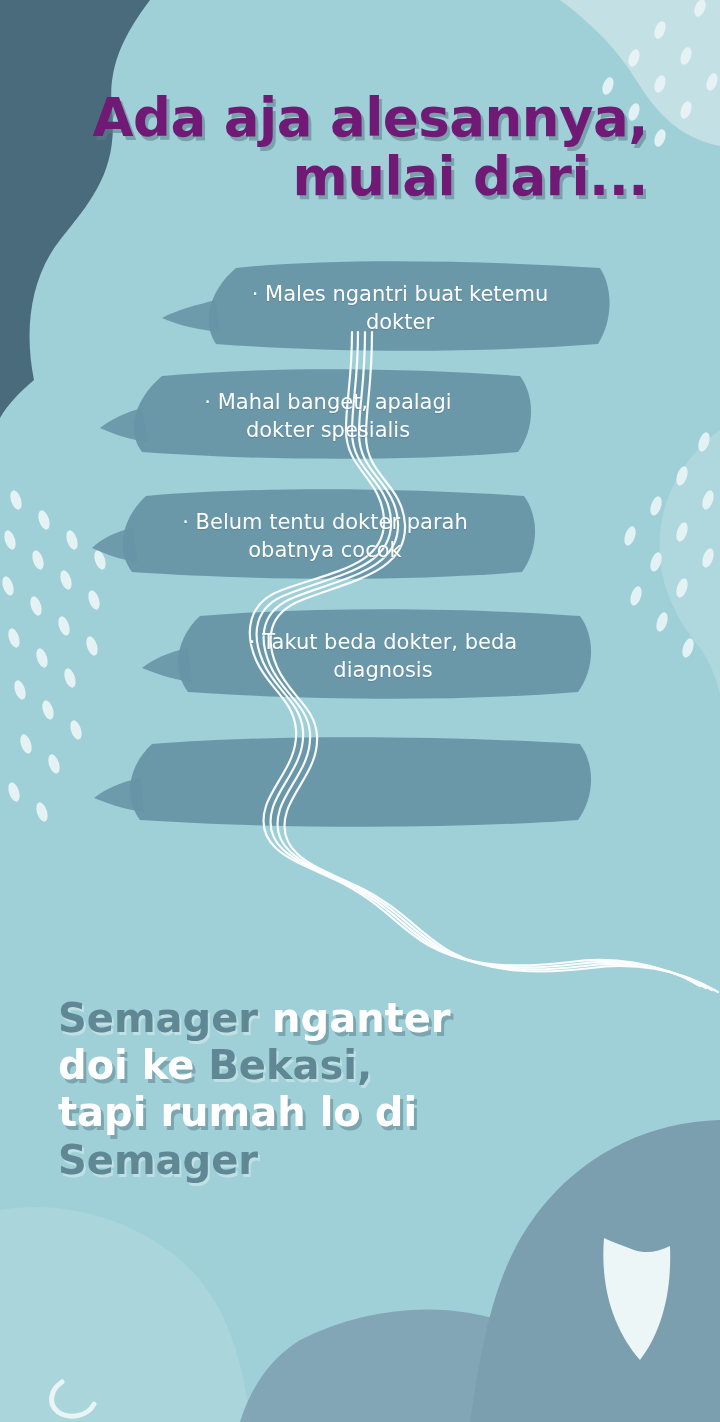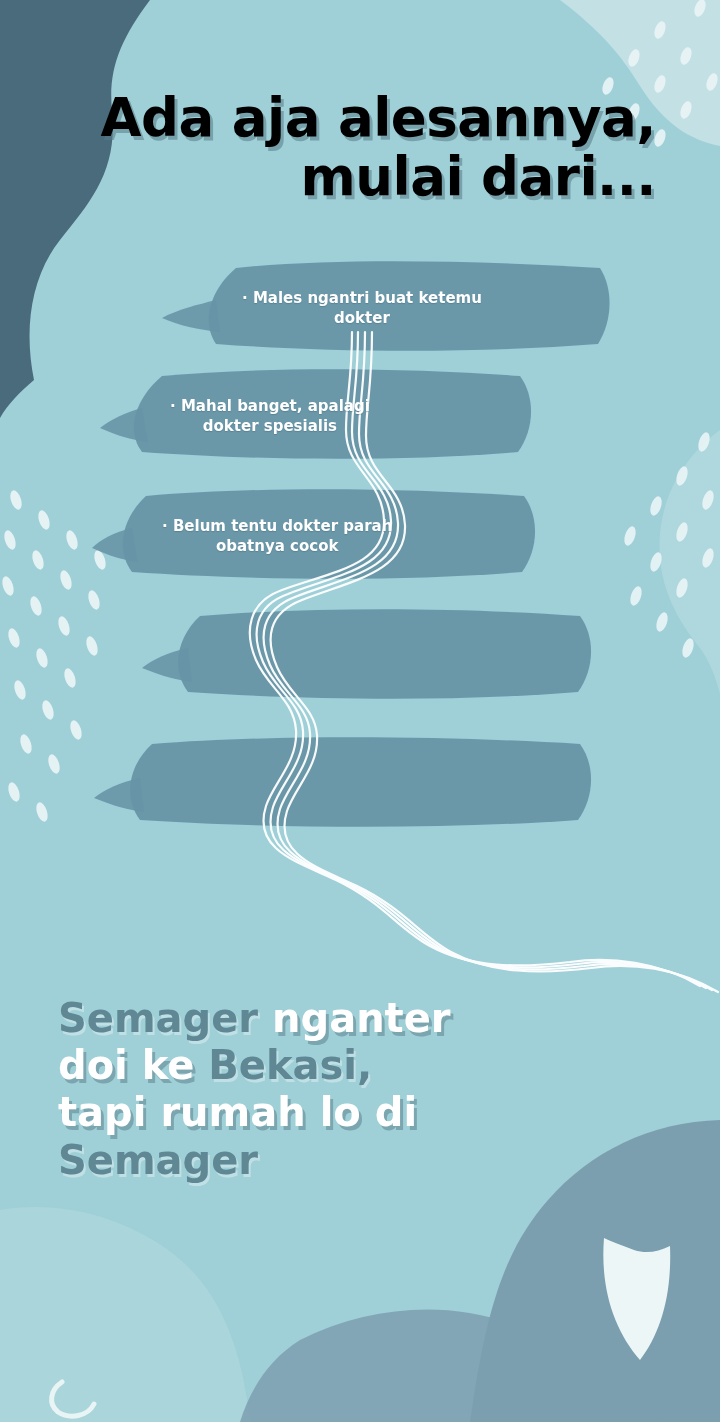--- a/index.html
+++ b/index.html
@@ -22,44 +22,44 @@
     top: 0; left: 0;
     width: 720px;
     height: 1422px;
     pointer-events: none;
   }
 
   
   .headline {
     position: absolute;
     top: 88px;
-    left: 56px;
+    left: 48px;
     width: 600px;
     text-align: right;
     font-family: "DejaVu Sans", sans-serif;
     font-weight: bold;
     font-size: 53px;
     line-height: 1.12;
     letter-spacing: -0.5px;
-    color: #000000;
+    color: #701a75;
     text-shadow: 3px 4px 0 rgba(88,123,135,0.55);
   }
   .headline .l2 { display: block; }
 
   
   .brush {
     position: absolute;
     color: #ffffff;
-    font-weight: bold;
-    font-size: 15px;
+    font-weight: normal;
+    font-size: 21px;
     line-height: 1.35;
     text-align: center;
     display: flex;
     align-items: center;
-    justify-content: flex-start;
+    justify-content: center;
     text-shadow: 0 1px 1px rgba(60,95,108,0.35);
   }
   .brush span { position: relative; z-index: 3; padding: 0 26px; }
 
   
   .bottom-head {
     position: absolute;
     left: 58px;
     top: 995px;
     width: 620px;
@@ -201,20 +201,26 @@
     </span>
   </div>
 
   <div class="brush" style="left:110px; top:496px; width:430px; height:80px;">
     <span>
       <span>· Belum tentu dokter parah</span><br>
       <span>obatnya cocok</span>
     </span>
   </div>
 
+  <div class="brush" style="left:168px; top:616px; width:430px; height:80px;">
+    <span>
+      <span>· Takut beda dokter, beda</span><br>
+      <span>diagnosis</span>
+    </span>
+  </div>
 
 
   <div class="bottom-head">
     <span class="line">
       <span class="accent">Semager</span><span> nganter</span>
     </span>
     <span class="line">
       <span>doi ke </span><span class="accent">Bekasi,</span>
     </span>
     <span class="line">tapi rumah lo di</span>

